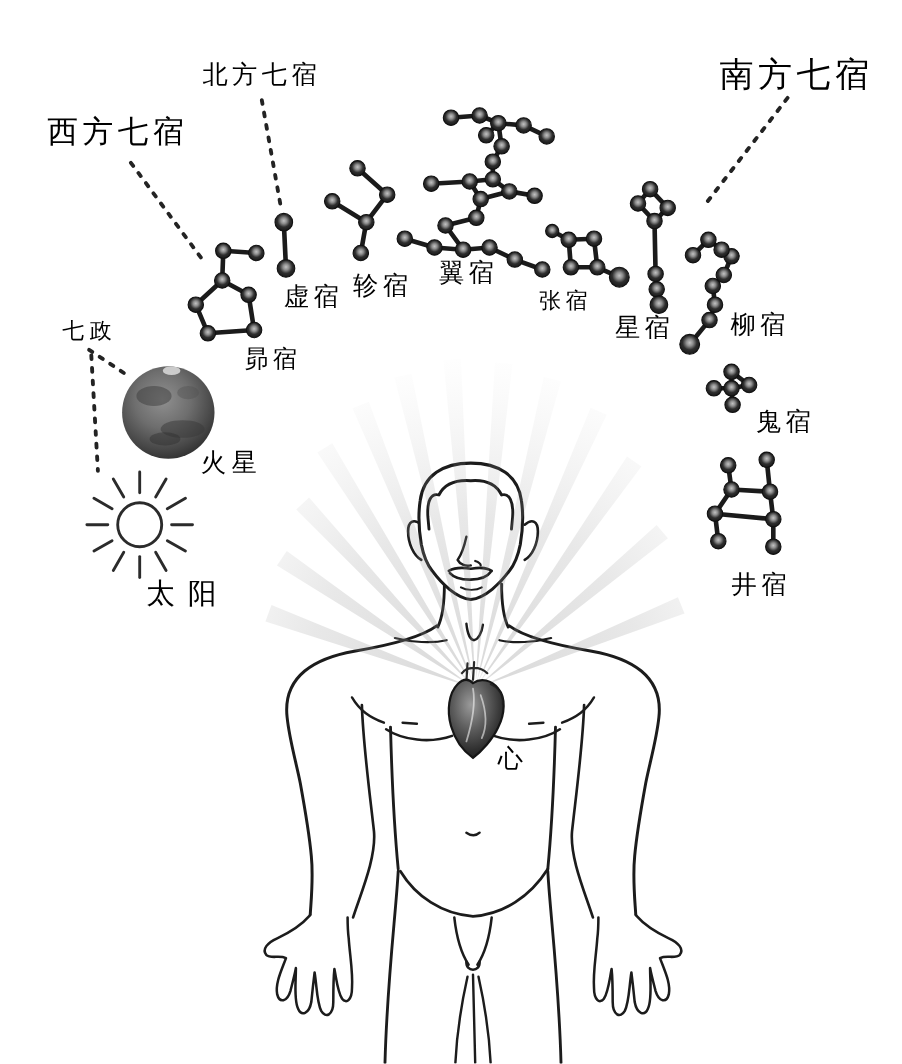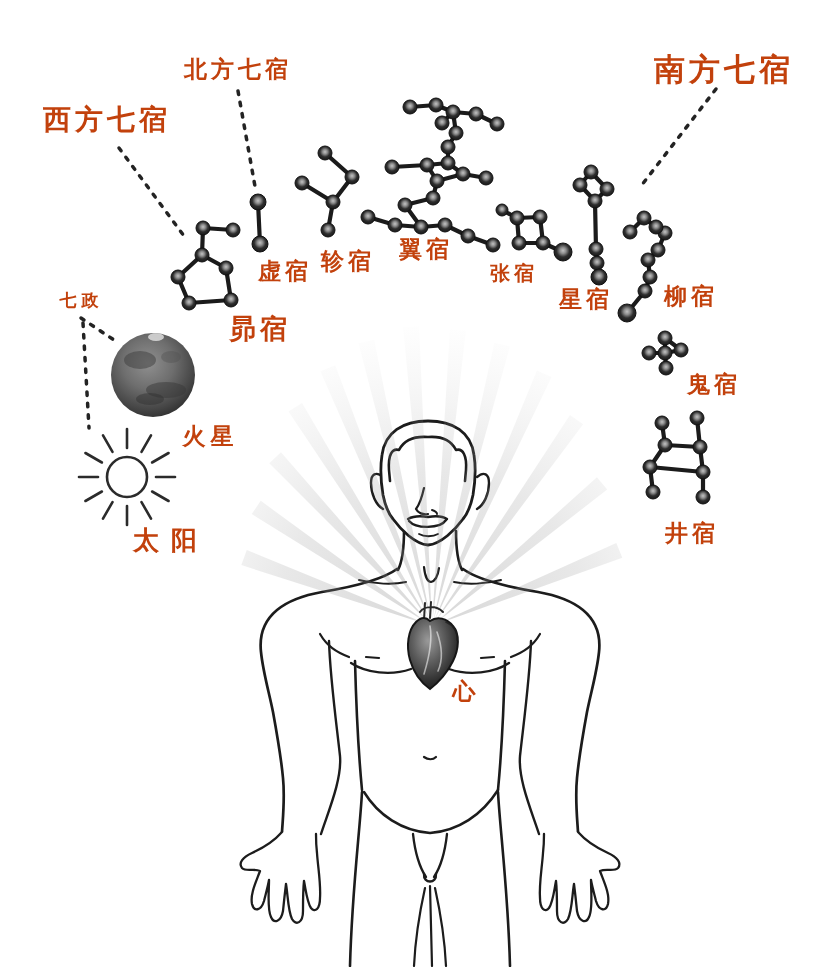--- a/index.html
+++ b/index.html
@@ -4,21 +4,21 @@
 <style>
   html,body{margin:0;padding:0;background:#fff;}
   .stage{
     position:relative;width:820px;height:967px;background:#ffffff;overflow:hidden;
     font-family:"DejaVu Sans","Liberation Sans",sans-serif;
   }
   .stage svg{position:absolute;left:0;top:0;}
   #labels-layer{position:absolute;left:0;top:0;width:100%;height:100%;pointer-events:none;}
   .diagram-label{
     position:absolute;transform:translate(-50%,-50%);
-    color:#c2410c;font-weight:700;white-space:nowrap;line-height:1;
+    color:#000000;font-weight:400;white-space:nowrap;line-height:1;
   }
 </style>
 </head>
 <body>
 
 <div class="stage">
 
   <svg id="art" width="820" height="967" viewBox="0 0 820 967">
     <defs>
       <radialGradient id="starGrad" cx="50%" cy="42%" r="60%">
@@ -337,30 +337,30 @@
     <g id="pointers-layer">
         <line x1="119" y1="148" x2="184" y2="236" stroke="#232323" stroke-width="3.5" stroke-dasharray="3.5 8" stroke-linecap="round"></line>
         <line x1="238" y1="91" x2="256" y2="192" stroke="#232323" stroke-width="3.5" stroke-dasharray="3.5 8" stroke-linecap="round"></line>
         <line x1="716" y1="89" x2="641" y2="186" stroke="#232323" stroke-width="3.5" stroke-dasharray="3.5 8" stroke-linecap="round"></line>
         <line x1="81" y1="318" x2="117" y2="342" stroke="#232323" stroke-width="3.5" stroke-dasharray="3.5 8" stroke-linecap="round"></line>
         <line x1="83" y1="323" x2="89" y2="428" stroke="#232323" stroke-width="3.5" stroke-dasharray="3.5 8" stroke-linecap="round"></line>
       </g>
   </svg>
 
   <div id="labels-layer">
-      <div class="diagram-label" style="left: 246px; top: 328px; font-size: 27px; letter-spacing: 4px; margin-left: 14px;">昴宿</div>
+      <div class="diagram-label" style="left: 246px; top: 328px; font-size: 22px; letter-spacing: 4px; margin-left: 2px;">昴宿</div>
       <div class="diagram-label" style="left: 283px; top: 271px; font-size: 23px; letter-spacing: 4px; margin-left: 2px;">虚宿</div>
       <div class="diagram-label" style="left: 346px; top: 261px; font-size: 23px; letter-spacing: 4px; margin-left: 2px;">轸宿</div>
       <div class="diagram-label" style="left: 424px; top: 249px; font-size: 23px; letter-spacing: 4px; margin-left: 2px;">翼宿</div>
       <div class="diagram-label" style="left: 512px; top: 273px; font-size: 20px; letter-spacing: 4px; margin-left: 2px;">张宿</div>
       <div class="diagram-label" style="left: 584px; top: 299px; font-size: 23px; letter-spacing: 4px; margin-left: 2px;">星宿</div>
       <div class="diagram-label" style="left: 689px; top: 296px; font-size: 23px; letter-spacing: 4px; margin-left: 2px;">柳宿</div>
       <div class="diagram-label" style="left: 712px; top: 384px; font-size: 23px; letter-spacing: 4px; margin-left: 2px;">鬼宿</div>
       <div class="diagram-label" style="left: 690px; top: 521px; font-size: 23px; letter-spacing: 4px; margin-left: 2px; margin-top: 12px;">井宿</div>
       <div class="diagram-label" style="left: 107px; top: 120px; font-size: 28px; letter-spacing: 4px; margin-left: 0;">西方七宿</div>
       <div class="diagram-label" style="left: 236px; top: 69px; font-size: 23px; letter-spacing: 4px; margin-left: 2px;">北方七宿</div>
       <div class="diagram-label" style="left: 722px; top: 69px; font-size: 31px; letter-spacing: 4px; margin-left: 2px;">南方七宿</div>
-      <div class="diagram-label" style="left: 79px; top: 300px; font-size: 17px; letter-spacing: 5px; margin-left: 2.5px;">七政</div>
-      <div class="diagram-label" style="left: 208px; top: 436px; font-size: 23px; letter-spacing: 5px; margin-left: 2.5px;">火星</div>
+      <div class="diagram-label" style="left: 79px; top: 300px; font-size: 20px; letter-spacing: 5px; margin-left: 2.5px;">七政</div>
+      <div class="diagram-label" style="left: 208px; top: 422px; font-size: 23px; letter-spacing: 5px; margin-left: 2.5px;">火星</div>
       <div class="diagram-label" style="left: 165px; top: 540px; font-size: 26px; letter-spacing: 12px; margin-left: 6px;">太阳</div>
       <div class="diagram-label" style="left: 464px; top: 691px; font-size: 23px; letter-spacing: 0px; margin-left: 0px;">心</div>
     </div>
 </div>
 
 </body></html>

